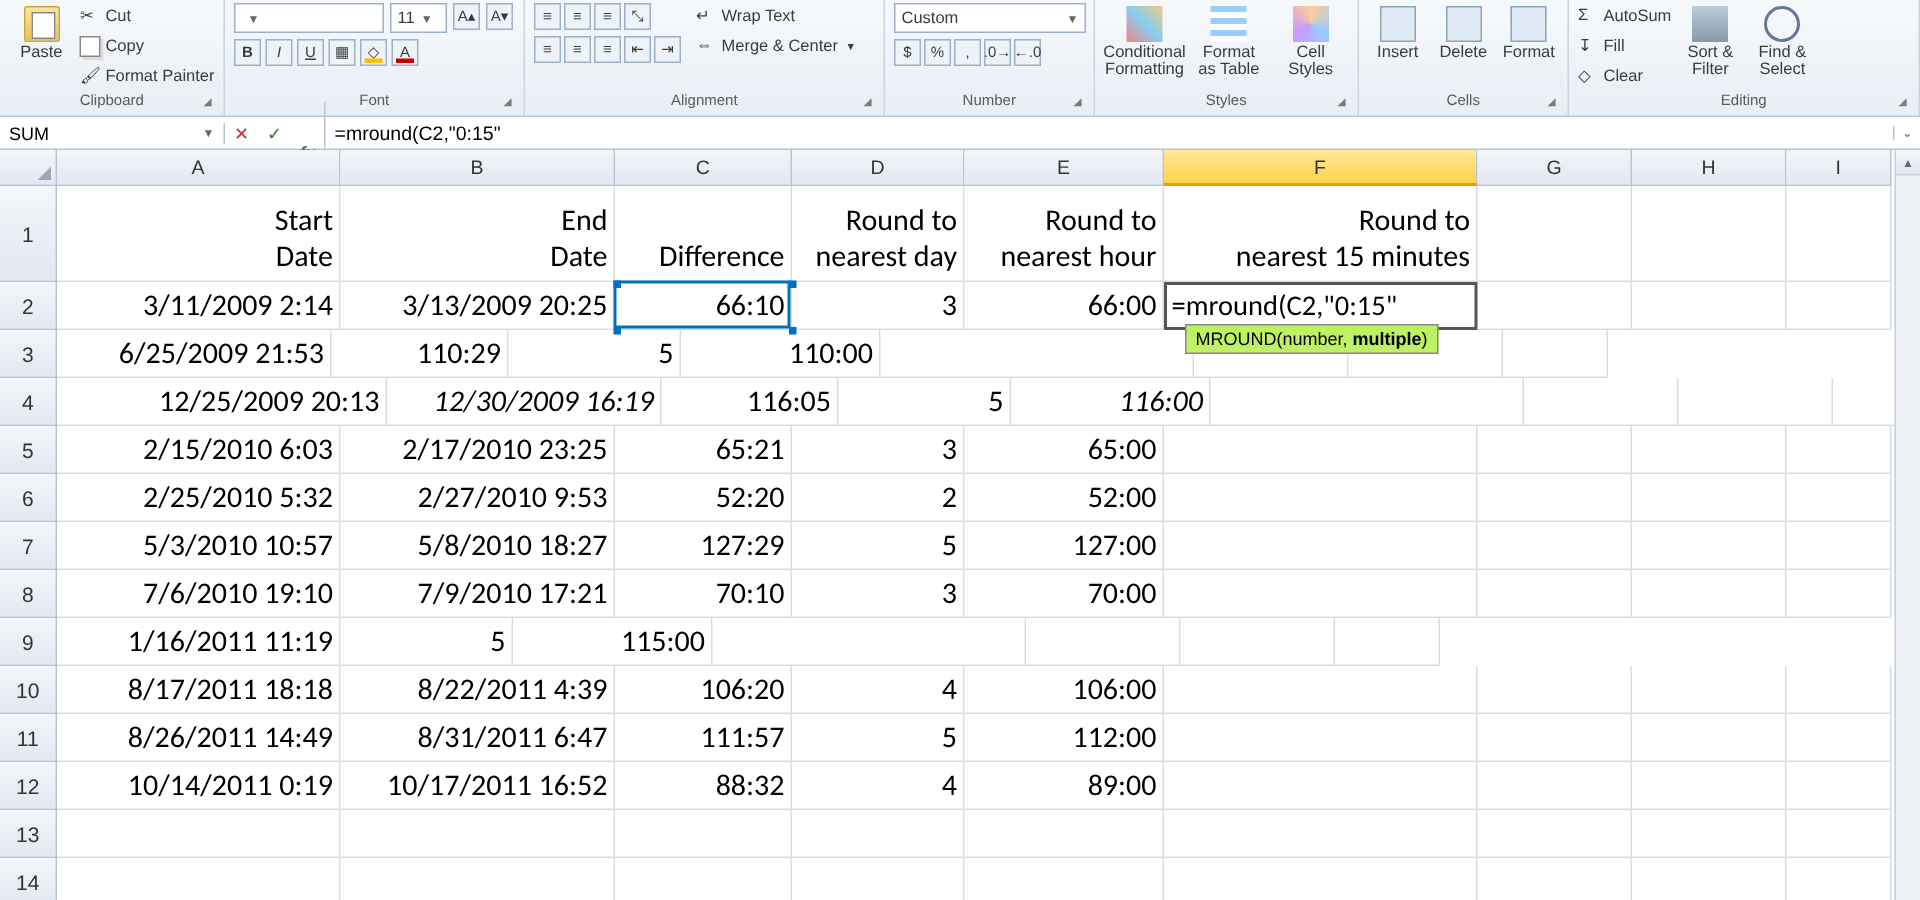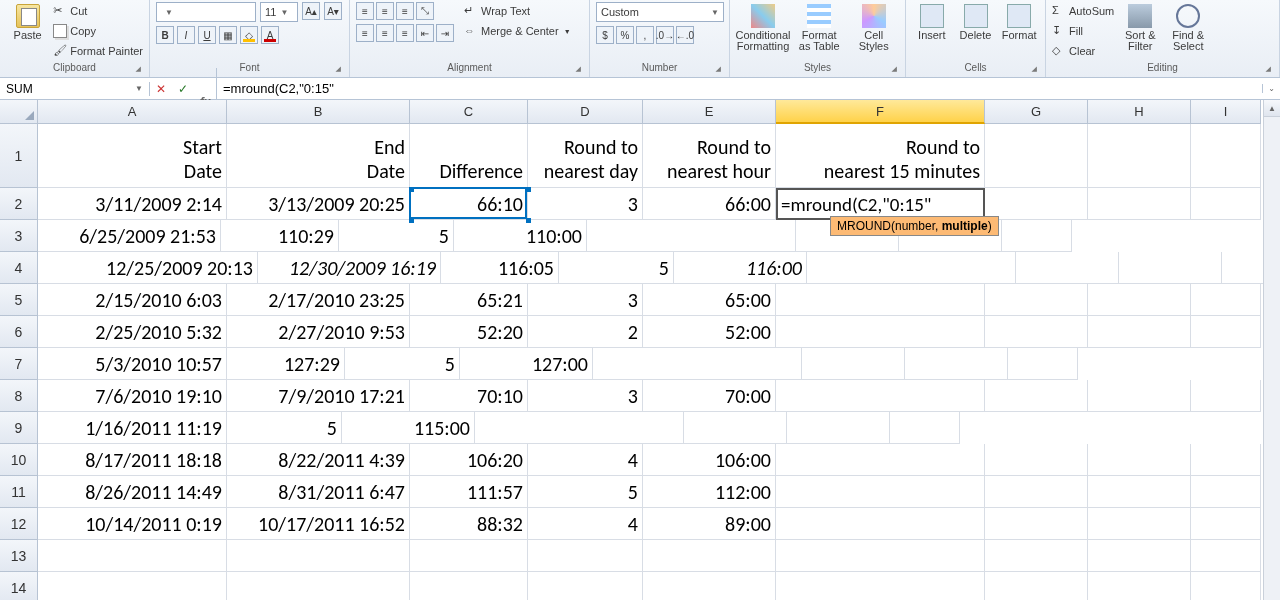--- a/index.html
+++ b/index.html
@@ -50,21 +50,21 @@
 .rh.hdr { height: 64px; }
 .cells { position: absolute; left: 38px; top: 24px; }
 .row { display: flex; height: 32px; }
 .row.hdr { height: 64px; }
 .cell { border-right: 1px solid #d8dde5; border-bottom: 1px solid #d8dde5; font-family: Calibri, sans-serif; font-size: 20px; color: #000; display: flex; align-items: center; justify-content: flex-end; padding: 0 4px; overflow: visible; white-space: nowrap; position: relative; }
 .row.hdr .cell { align-items: flex-end; padding-bottom: 4px; text-align: right; line-height: 24px; white-space: pre-line; }
 .cell.left { justify-content: flex-start; }
 .ref-outline { position: absolute; border: 2px solid #0070c0; pointer-events: none; }
 .ref-outline .h { position: absolute; width: 5px; height: 5px; background: #0070c0; }
 .edit-cell { border: 2px solid #555 !important; background: #fff; justify-content: flex-start !important; font-size: 19px; padding: 0 3px; }
-.tooltip { position: absolute; background: #fdba74; border: 1px solid #888; font-size: 12px; padding: 2px 6px; white-space: nowrap; z-index: 10; font-family: "Segoe UI", sans-serif; margin-left: 40px; }
+.tooltip { position: absolute; background: #bef264; border: 1px solid #888; font-size: 12px; padding: 2px 6px; white-space: nowrap; z-index: 10; font-family: "Segoe UI", sans-serif; }
 .tooltip b { font-weight: bold; }
 
 .vscroll { position: absolute; right: 0; top: 100px; bottom: 0; width: 17px; background: #eef1f6; border-left: 1px solid #c9d0da; }
 .vscroll .btn { height: 17px; background: linear-gradient(#f6f8fb,#dfe5ee); border-bottom: 1px solid #c9d0da; display: flex; align-items: center; justify-content: center; font-size: 8px; color: #666; }
 </style>
 </head>
 <body>
 
 <div class="ribbon">
   <div class="group" style="width:150px">
@@ -353,20 +353,21 @@
         <div class="cell" style="width: 118px;">52:20</div>
         <div class="cell" style="width: 115px;">2</div>
         <div class="cell" style="width: 133px;">52:00</div>
         <div class="cell" style="width: 209px;"></div>
         <div class="cell" style="width: 103px;"></div>
         <div class="cell" style="width: 103px;"></div>
         <div class="cell" style="width: 70px;"></div>
       </div>
       <div class="row">
         <div class="cell" style="width: 189px;">5/3/2010 10:57</div>
+        <div class="cell" style="width: 183px;">5/8/2010 18:27</div>
         <div class="cell" style="width: 118px;">127:29</div>
         <div class="cell" style="width: 115px;">5</div>
         <div class="cell" style="width: 133px;">127:00</div>
         <div class="cell" style="width: 209px;"></div>
         <div class="cell" style="width: 103px;"></div>
         <div class="cell" style="width: 103px;"></div>
         <div class="cell" style="width: 70px;"></div>
       </div>
       <div class="row">
         <div class="cell" style="width: 189px;">7/6/2010 19:10</div>

